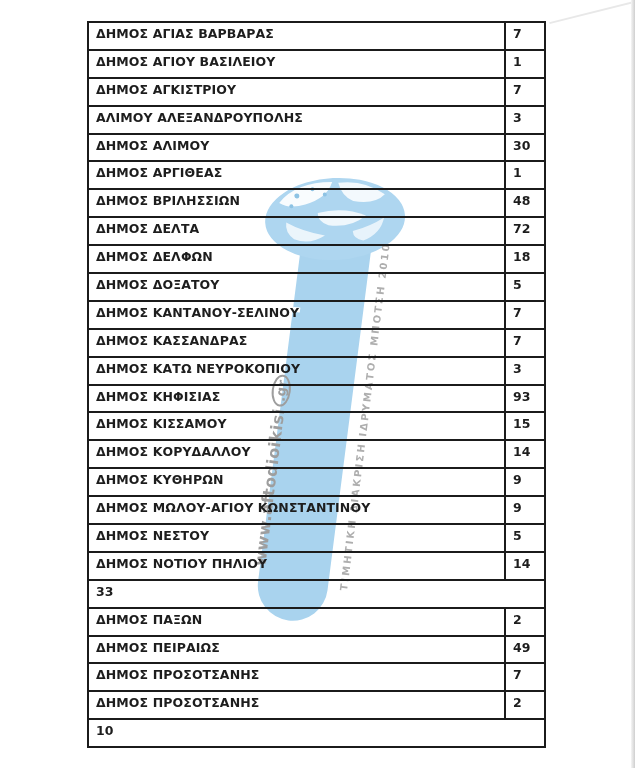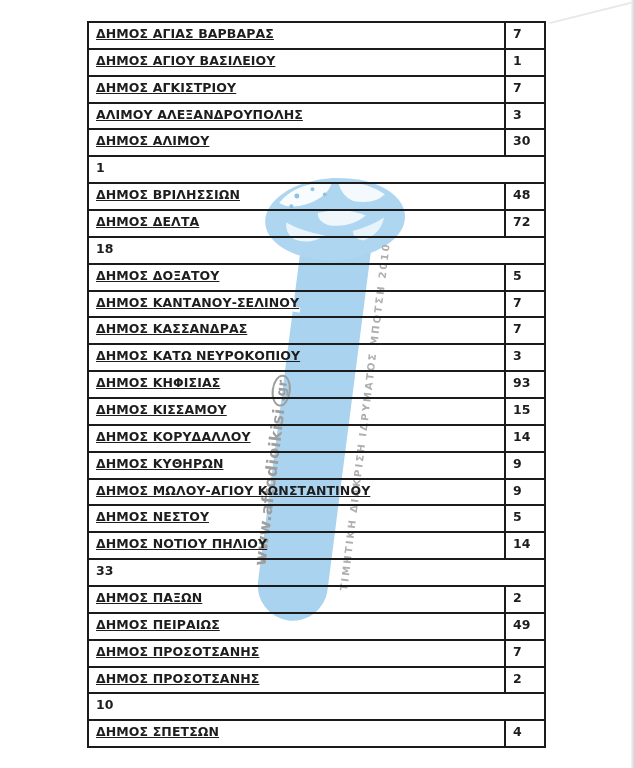--- a/index.html
+++ b/index.html
@@ -42,21 +42,21 @@
   .dtable{
     position:absolute;left:87px;top:21px;width:459px;height:727px;
     border:2px solid #1b1b1b;box-sizing:border-box;
     display:flex;flex-direction:column;z-index:3;background:transparent;
   }
   .row{flex:1;display:flex;border-bottom:2px solid #1b1b1b;}
   .row:last-child{border-bottom:none;}
   .cell{box-sizing:border-box;overflow:hidden;}
   .cell.name{
     flex:1;padding:3px 4px 0 7px;border-right:2px solid #1b1b1b;
-    font-weight:bold;font-size:12.5px;color:#1d1d1d;letter-spacing:.1px;text-decoration:underline;
+    font-weight:bold;font-size:12.5px;color:#1d1d1d;letter-spacing:.1px;
   }
   .cell.value{
     width:38px;padding:3px 0 0 7px;
     font-weight:bold;font-size:12.5px;color:#1d1d1d;
   }
 
   
   .edge-right{
     position:absolute;right:0;top:0;width:4px;height:768px;z-index:4;
     background:linear-gradient(to right,#f5f5f5,#cfcfcf);
@@ -112,31 +112,33 @@
       </div>
       <div class="row">
         <div class="cell name">ΑΛΙΜΟΥ ΑΛΕΞΑΝΔΡΟΥΠΟΛΗΣ</div>
         <div class="cell value">3</div>
       </div>
       <div class="row">
         <div class="cell name">ΔΗΜΟΣ ΑΛΙΜΟΥ</div>
         <div class="cell value">30</div>
       </div>
       <div class="row">
+        <div class="cell name">ΔΗΜΟΣ ΑΡΓΙΘΕΑΣ</div>
         <div class="cell value">1</div>
       </div>
       <div class="row">
         <div class="cell name">ΔΗΜΟΣ ΒΡΙΛΗΣΣΙΩΝ</div>
         <div class="cell value">48</div>
       </div>
       <div class="row">
         <div class="cell name">ΔΗΜΟΣ ΔΕΛΤΑ</div>
         <div class="cell value">72</div>
       </div>
       <div class="row">
+        <div class="cell name">ΔΗΜΟΣ ΔΕΛΦΩΝ</div>
         <div class="cell value">18</div>
       </div>
       <div class="row">
         <div class="cell name">ΔΗΜΟΣ ΔΟΞΑΤΟΥ</div>
         <div class="cell value">5</div>
       </div>
       <div class="row">
         <div class="cell name">ΔΗΜΟΣ ΚΑΝΤΑΝΟΥ-ΣΕΛΙΝΟΥ</div>
         <div class="cell value">7</div>
       </div>
@@ -190,22 +192,18 @@
       <div class="row">
         <div class="cell name">ΔΗΜΟΣ ΠΡΟΣΟΤΣΑΝΗΣ</div>
         <div class="cell value">7</div>
       </div>
       <div class="row">
         <div class="cell name">ΔΗΜΟΣ ΠΡΟΣΟΤΣΑΝΗΣ</div>
         <div class="cell value">2</div>
       </div>
       <div class="row">
         <div class="cell value">10</div>
-      </div>
-      <div class="row">
-        <div class="cell name">ΔΗΜΟΣ ΣΠΕΤΣΩΝ</div>
-        <div class="cell value">4</div>
       </div>
     </div>
 
   <div class="edge-diag"></div>
   <div class="edge-right"></div>
 </div>
 
 </body></html>

